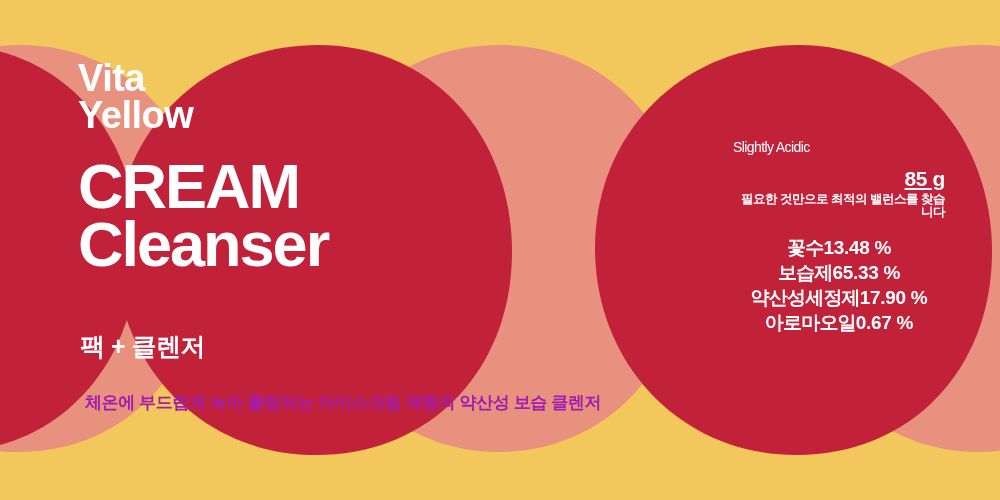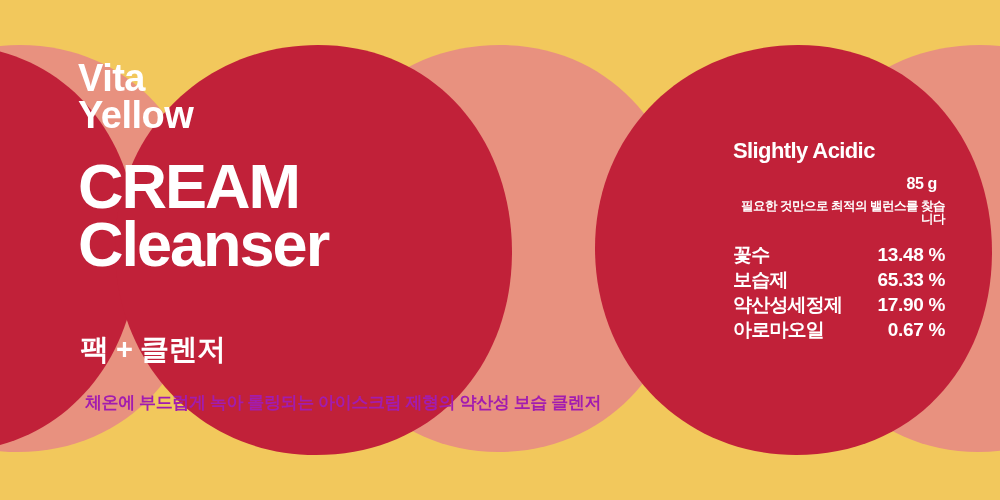--- a/index.html
+++ b/index.html
@@ -33,21 +33,21 @@
     font-size:63px;
     font-weight:700;
     line-height:0.92;
     letter-spacing:-2px;
     white-space:pre-line;
   }
   .kor-title{
     position:absolute;
     left:80px;top:330px;
     margin:0;
-    font-size:29px;
+    font-size:25px;
     font-weight:700;
     letter-spacing:-0.5px;
     color:#ffffff;
     white-space:nowrap;
   }
   .kor-sub{
     position:absolute;
     left:80px;top:386px;
     margin:5px;
     font-size:17px;
@@ -59,33 +59,34 @@
 
   
   .right-panel{
     position:absolute;
     left:733px;top:140px;
     width:212px;
     color:#ffffff;
   }
   .acidic{
     margin:0;
-    font-size:22px;
-    font-weight:700;
+    font-size:14px;
+    font-weight:400;
     letter-spacing:-0.6px;
     line-height:1;
   }
   .weight{
-    margin:8px;
+    margin:0;
     margin-top:14px;
     text-align:right;
-    font-size:16px;
+    font-size:21px;
     font-weight:700;
     letter-spacing:-0.4px;
     line-height:1;
+    text-decoration:underline;
   }
   .balance{
     margin:0;
     margin-top:2px;
     font-size:55px;
     font-weight:700;
     letter-spacing:-2px;
     line-height:0.95;
   }
   .balance-sub{
@@ -99,21 +100,21 @@
   }
   .ingredients{
     margin:0;
     margin-top:17px;
     padding:0;
     list-style:none;
   }
   .ing-row{
     display:flex;
     align-items:baseline;
-    justify-content:space-between;
+    justify-content:center;
     height:25px;
   }
   .ing-name{
     font-size:19px;
     font-weight:700;
     letter-spacing:-0.8px;
     white-space:nowrap;
   }
   .ing-val{
     font-size:19px;

